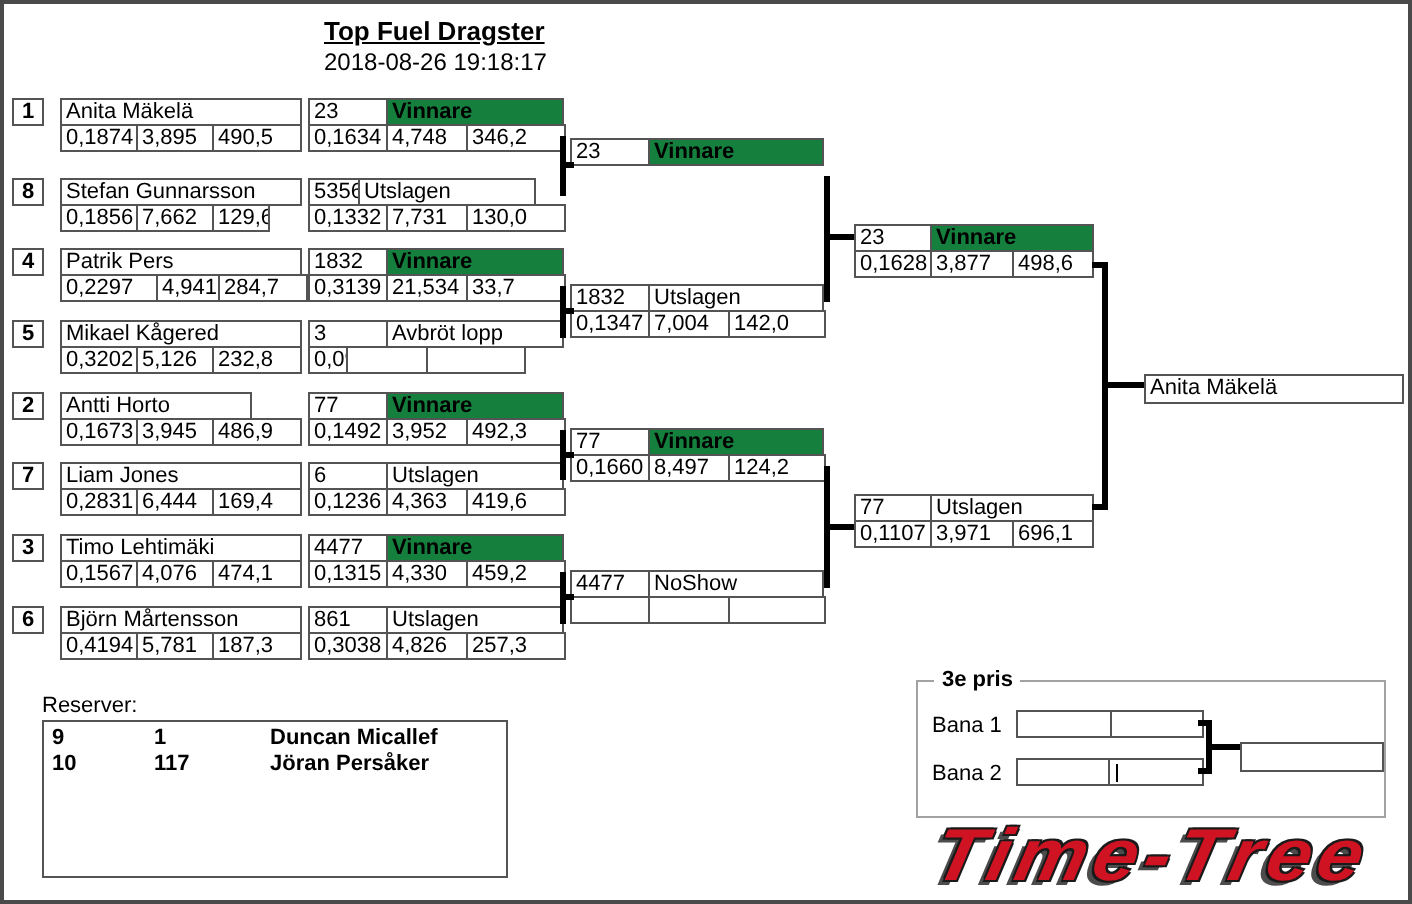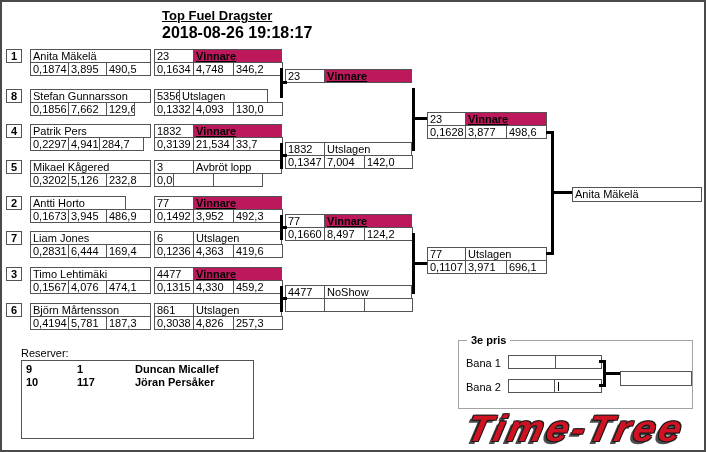--- a/index.html
+++ b/index.html
@@ -4,30 +4,30 @@
 <style>
   * { margin:0; padding:0; box-sizing:border-box; }
   html,body { background:#fff; }
   body { font-family:"Liberation Sans", sans-serif; color:#000; }
   .page { position:relative; width:706px; height:452px; background:#fff; border:2px solid #4a4a4a; overflow:hidden; }
 
   .row  { position:absolute; display:flex; }
   .cell { border:1px solid #545454; background:#fff; font-size:11px; line-height:11px;
           height:14px; padding:1px 0 0 2px; white-space:nowrap; overflow:hidden; }
   .cell + .cell { margin-left:-1px; }
-  .win  { background:#be185d; font-weight:bold;text-decoration:underline; }
+  .win  { background:#15803d; font-weight:bold; }
 
   .seed { position:absolute; width:16px; height:14px; border:1px solid #545454;
           font-weight:bold; font-size:11px; line-height:12px; text-align:center; background:#fff; }
 
   .ln { position:absolute; background:#000; }
 
   .titlebox { position:absolute; left:160px; top:6px; width:392px; text-align:left; }
   .title    { font-size:13px; font-weight:bold; text-decoration:underline; }
-  .subtitle { font-size:16px; font-weight:bold; margin-top:1px; }
+  .subtitle { font-size:12px; font-weight:normal; margin-top:1px; }
 
   .plainlabel { position:absolute; font-size:11px; line-height:11px; }
 
   .reservebox { position:absolute; left:19px; top:358px; width:233px; height:79px; border:1px solid #545454; background:#fff; }
   .reserve-row { position:absolute; display:flex; font-weight:bold; font-size:11px; line-height:12px; white-space:nowrap; }
   .rcol1 { width:51px; } .rcol2 { width:58px; }
 
   .groupbox { position:absolute; left:456px; top:338px; width:235px; height:69px; border:1px solid #a2a2a2; }
   .legend   { position:absolute; top:-7px; left:8px; background:#fff; padding:0 4px; font-weight:bold; font-size:11px; line-height:13px; }
 
@@ -69,21 +69,21 @@
     <div class="cell" style="width:39px">0,1856</div>
     <div class="cell" style="width:39px">7,662</div>
     <div class="cell" style="width:29px">129,6</div>
   </div>
 
   <div class="seed" style="left:4px;top:122px">4</div>
   <div class="row" style="left:28px;top:122px">
     <div class="cell" style="width:121px">Patrik Pers</div>
   </div>
   <div class="row" style="left:28px;top:135px">
-    <div class="cell" style="width:39px">0,2297</div>
+    <div class="cell" style="width:49px">0,2297</div>
     <div class="cell" style="width:32px">4,941</div>
     <div class="cell" style="width:45px">284,7</div>
   </div>
 
   <div class="seed" style="left:4px;top:158px">5</div>
   <div class="row" style="left:28px;top:158px">
     <div class="cell" style="width:121px">Mikael Kågered</div>
   </div>
   <div class="row" style="left:28px;top:171px">
     <div class="cell" style="width:39px">0,3202</div>
@@ -140,21 +140,21 @@
     <div class="cell" style="width:41px">4,748</div>
     <div class="cell" style="width:50px">346,2</div>
   </div>
 
   <div class="row" style="left:152px;top:87px">
     <div class="cell" style="width:26px">5356</div>
     <div class="cell" style="width:89px">Utslagen</div>
   </div>
   <div class="row" style="left:152px;top:100px">
     <div class="cell" style="width:40px">0,1332</div>
-    <div class="cell" style="width:41px">4,093</div>
+    <div class="cell" style="width:41px">7,731</div>
     <div class="cell" style="width:50px">130,0</div>
   </div>
 
   <div class="row" style="left:152px;top:122px">
     <div class="cell" style="width:40px">1832</div>
     <div class="cell win" style="width:89px">Vinnare</div>
   </div>
   <div class="row" style="left:152px;top:135px">
     <div class="cell" style="width:40px">0,3139</div>
     <div class="cell" style="width:41px">21,534</div>

